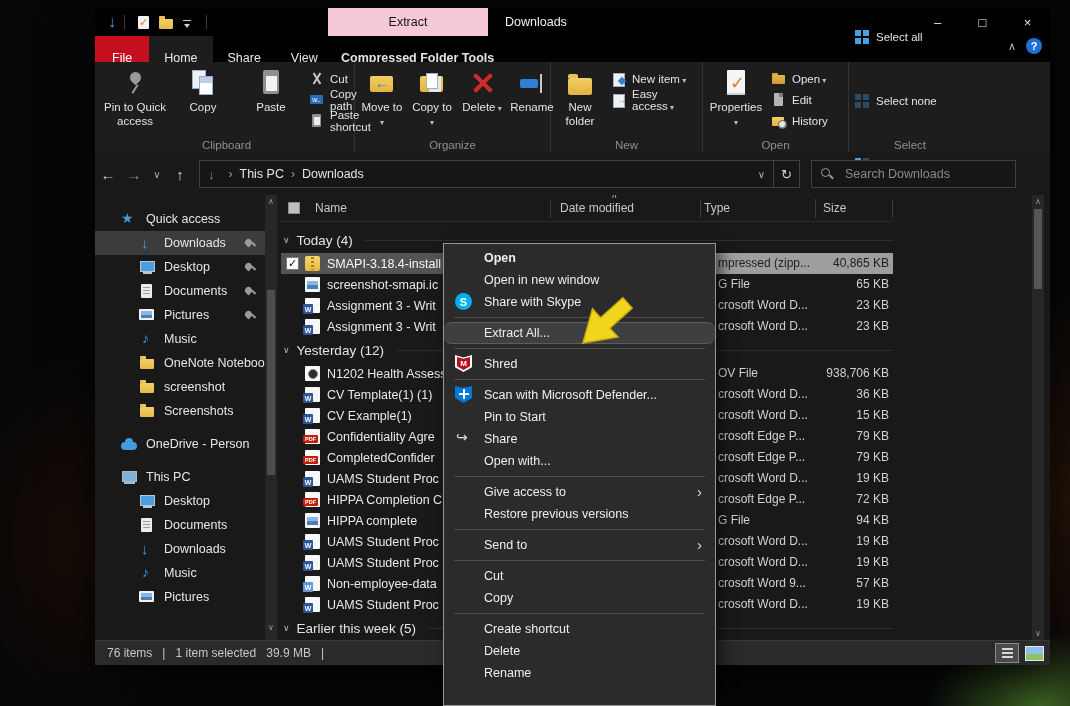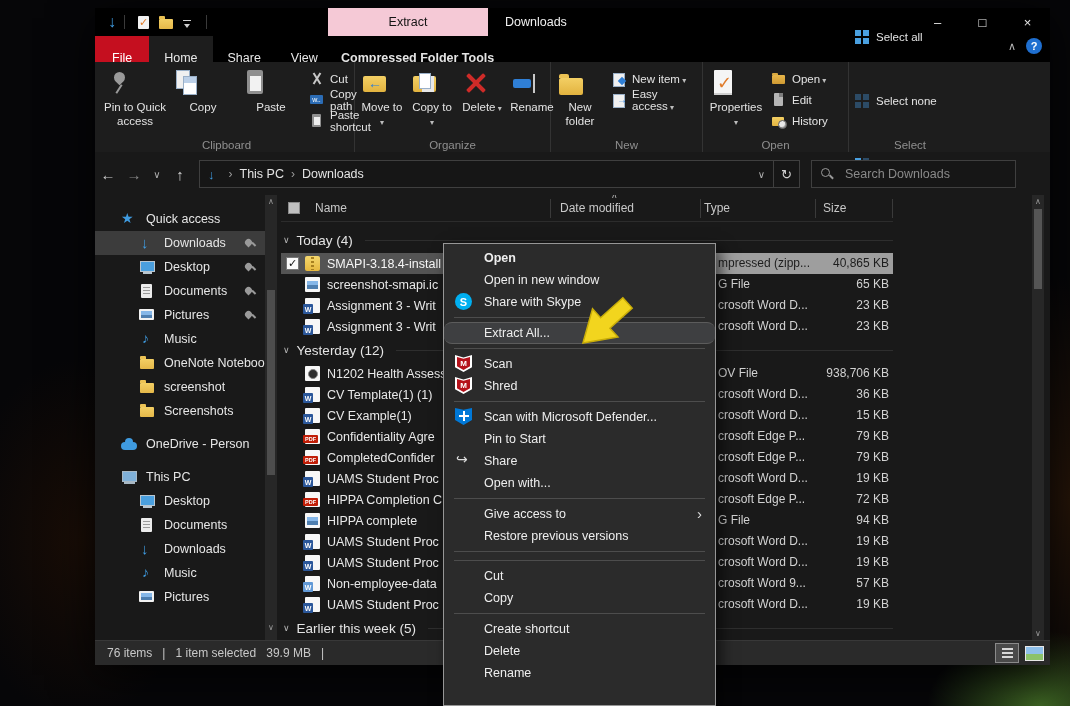--- a/index.html
+++ b/index.html
@@ -37,21 +37,21 @@
   .ribbon-right{position:absolute;right:8px;top:30px;display:flex;gap:10px;align-items:center;z-index:5;}
   .collapse-caret{color:#b8b8b8;font-size:11px;}
   .help-btn{width:16px;height:16px;border-radius:50%;background:#1f6fd0;color:#fff;font-size:11px;font-weight:bold;display:flex;align-items:center;justify-content:center;}
   
   .ribbon{position:absolute;left:0;top:54px;width:100%;height:90px;background:#1d1d1d;display:flex;padding-left:4px;box-sizing:border-box;}
   .rgroup{position:relative;border-right:1px solid #333;height:90px;box-sizing:border-box;padding:2px 2px 15px 2px;display:flex;}
   .rlabel{position:absolute;bottom:1px;left:0;width:100%;text-align:center;color:#8f8f8f;font-size:11.5px;}
   .rbig{display:flex;align-items:flex-start;}
   .rsmall{display:flex;flex-direction:column;justify-content:flex-start;padding-top:5px;gap:2px;}
   .rgroup[data-name="ribbon-group-select"] .rsmall{justify-content:center;padding-top:0;gap:46px;}
-  .rbtn{display:flex;flex-direction:column;padding:4px 3px 0 3px;color:#e3e3e3;}
+  .rbtn{display:flex;flex-direction:column;align-items:center;padding:4px 3px 0 3px;color:#e3e3e3;}
   .rbtn .rlab{font-size:11.5px;line-height:1.2;text-align:center;margin-top:3px;white-space:normal;}
   .rbtn[data-caret="true"] .rlab::after{content:" ▾";font-size:8px;color:#bdbdbd;}
   .rsb{display:flex;align-items:center;gap:5px;padding:1px 4px;font-size:11.5px;color:#e3e3e3;height:17px;}
   .rsb[data-caret="true"] .slab::after{content:" ▾";font-size:8px;color:#bdbdbd;}
   .ric{width:30px;height:30px;position:relative;}
   .sic{width:16px;height:16px;position:relative;flex:none;}
   
   [data-icon="pin"] .ric::before{content:"";position:absolute;left:10px;top:4px;width:11px;height:11px;background:#9a9a9a;border-radius:50% 50% 50% 0;transform:rotate(-45deg);}
   [data-icon="pin"] .ric::after{content:"";position:absolute;left:14px;top:16px;width:2px;height:10px;background:#9a9a9a;transform:rotate(33deg);}
   [data-icon="copy"] .ric::before{content:"";position:absolute;left:4px;top:2px;width:12px;height:17px;background:#f0f0f0;border:1px solid #9ab0c8;}
@@ -748,24 +748,20 @@
       <div class="cmi" data-name="context-menu-item" data-kind="item" data-hl="true">
         <span class="cmic" data-name="context-menu-item-icon"></span>
         <span class="cml">Extract All...</span>
       </div>
       <div class="cmi" data-name="context-menu-item" data-kind="sep">
         
         
       </div>
       <div class="cmi" data-name="context-menu-item" data-kind="item" data-icon="mcafee">
         <span class="cmic" data-name="context-menu-item-icon"></span>
-        <span class="cml">Scan</span>
-      </div>
-      <div class="cmi" data-name="context-menu-item" data-kind="item" data-icon="mcafee">
-        <span class="cmic" data-name="context-menu-item-icon"></span>
         <span class="cml">Shred</span>
       </div>
       <div class="cmi" data-name="context-menu-item" data-kind="sep">
         
         
       </div>
       <div class="cmi" data-name="context-menu-item" data-kind="item" data-icon="defender">
         <span class="cmic" data-name="context-menu-item-icon"></span>
         <span class="cml">Scan with Microsoft Defender...</span>
       </div>
@@ -789,20 +785,24 @@
         <span class="cmic" data-name="context-menu-item-icon"></span>
         <span class="cml">Give access to</span>
       </div>
       <div class="cmi" data-name="context-menu-item" data-kind="item">
         <span class="cmic" data-name="context-menu-item-icon"></span>
         <span class="cml">Restore previous versions</span>
       </div>
       <div class="cmi" data-name="context-menu-item" data-kind="sep">
         
         
+      </div>
+      <div class="cmi" data-name="context-menu-item" data-kind="item" data-sub="true">
+        <span class="cmic" data-name="context-menu-item-icon"></span>
+        <span class="cml">Send to</span>
       </div>
       <div class="cmi" data-name="context-menu-item" data-kind="sep">
         
         
       </div>
       <div class="cmi" data-name="context-menu-item" data-kind="item">
         <span class="cmic" data-name="context-menu-item-icon"></span>
         <span class="cml">Cut</span>
       </div>
       <div class="cmi" data-name="context-menu-item" data-kind="item">

